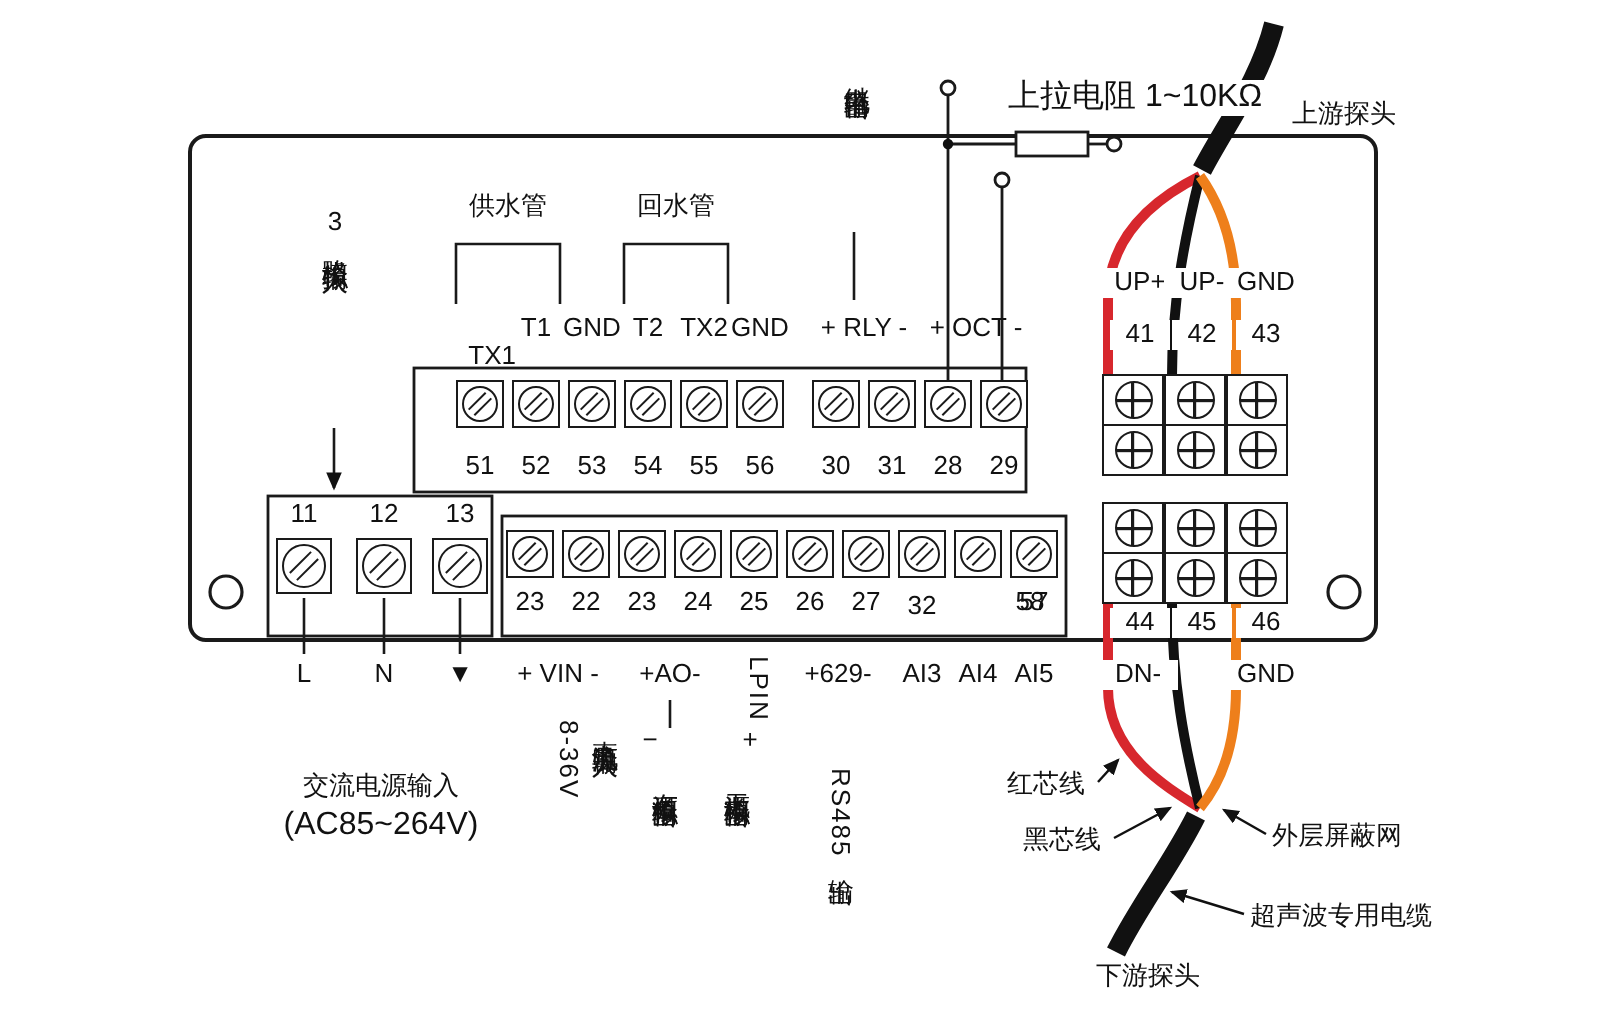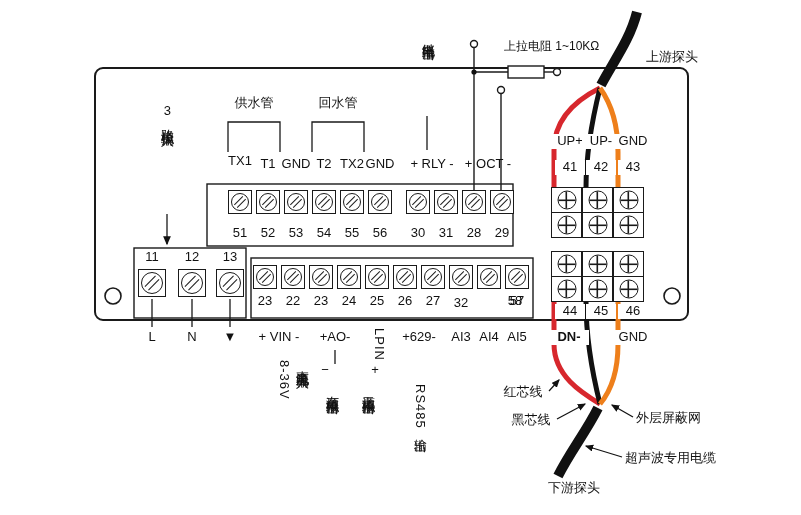--- a/index.html
+++ b/index.html
@@ -16,21 +16,21 @@
   .s28{width:28px;height:28px;}
   .s28::after{width:15px;height:6px;}
   
   .cell{position:absolute;width:31px;height:26px;box-sizing:border-box;border:1.6px solid #1a1a1a;background:#fff;}
   .cell::before{content:"";position:absolute;left:50%;top:50%;width:19px;height:19px;box-sizing:border-box;
     transform:translate(-50%,-50%);border:1.4px solid #1a1a1a;border-radius:50%;}
   .cell::after{content:"";position:absolute;left:50%;top:50%;width:17px;height:17px;transform:translate(-50%,-50%);
     background:linear-gradient(#1a1a1a,#1a1a1a) center/1.6px 17px no-repeat,
                linear-gradient(#1a1a1a,#1a1a1a) center/17px 1.6px no-repeat;}
   .lbl{position:absolute;font-size:13px;line-height:1.15;text-align:center;white-space:nowrap;}
-  .sm{font-size:12px;}
+  .sm{font-size:16px;}
   .b{font-weight:600;}
   .vt{writing-mode:vertical-rl;text-orientation:upright;letter-spacing:1px;}
   .vtm{writing-mode:vertical-rl;text-orientation:mixed;letter-spacing:1px;}
   .wbg{background:#fff;padding:0 1px;}
   .ta-l{text-align:left;}
 </style>
 </head>
 <body>
 
 <div class="stage">
@@ -96,21 +96,21 @@
     </g>
   </svg>
 
   <div class="lbl" style="left:214px;top:96px;width:80px;">供水管</div>
   <div class="lbl" style="left:298px;top:96px;width:80px;">回水管</div>
   <div class="lbl vt wbg" style="left:419px;top:33px;">继电器输出</div>
   <div class="lbl sm ta-l wbg" style="left:503px;top:40px;">上拉电阻 1~10KΩ</div>
   <div class="lbl ta-l" style="left:646px;top:50px;width:80px;">上游探头</div>
   <div class="lbl vt" style="left:159px;top:103px;">3路模拟输入</div>
 
-  <div class="lbl" style="left:222px;top:154px;width:36px;">TX1</div>
+  <div class="lbl" style="left:222px;top:171px;width:36px;text-align:right;">TX1</div>
   <div class="lbl" style="left:250px;top:157px;width:36px;">T1</div>
   <div class="lbl" style="left:278px;top:157px;width:36px;">GND</div>
   <div class="lbl" style="left:306px;top:157px;width:36px;">T2</div>
   <div class="lbl" style="left:334px;top:157px;width:36px;">TX2</div>
   <div class="lbl" style="left:362px;top:157px;width:36px;">GND</div>
   <div class="lbl" style="left:396px;top:157px;width:72px;">+ RLY -</div>
   <div class="lbl" style="left:452px;top:157px;width:72px;">+ OCT -</div>
 
   <div class="screw s24" style="left:228px;top:190px;"></div>
   <div class="screw s24" style="left:256px;top:190px;"></div>
@@ -167,20 +167,22 @@
   <div class="lbl num" style="left:503px;top:294px;width:28px;">57</div>
 
   <div class="lbl" style="left:245px;top:330px;width:68px;">+ VIN -</div>
   <div class="lbl" style="left:305px;top:330px;width:60px;">+AO-</div>
   <div class="lbl vtm" style="left:371px;top:328px;">LPIN</div>
   <div class="lbl" style="left:389px;top:330px;width:60px;">+629-</div>
   <div class="lbl" style="left:443px;top:330px;width:36px;">AI3</div>
   <div class="lbl" style="left:471px;top:330px;width:36px;">AI4</div>
   <div class="lbl" style="left:499px;top:330px;width:36px;">AI5</div>
 
+  <div class="lbl" style="left:118px;top:386px;width:145px;">交流电源输入</div>
+  <div class="lbl sm" style="left:118px;top:404px;width:145px;">(AC85~264V)</div>
   <div class="lbl vtm" style="left:276px;top:360px;">8-36V</div>
   <div class="lbl vt" style="left:294px;top:360px;">直流电源输入</div>
   <div class="lbl" style="left:317px;top:363px;width:16px;">−</div>
   <div class="lbl" style="left:367px;top:363px;width:16px;">+</div>
   <div class="lbl vt" style="left:324px;top:386px;">有源模拟输出</div>
   <div class="lbl vt" style="left:360px;top:386px;">无源模拟输出</div>
   <div class="lbl vtm" style="left:412px;top:384px;">RS485输出</div>
 
   <div class="lbl wbg" style="left:551px;top:134px;width:36px;">UP+</div>
   <div class="lbl wbg" style="left:582px;top:134px;width:36px;">UP-</div>
@@ -198,21 +200,21 @@
   <div class="cell" style="left:551px;top:251px;"></div>
   <div class="cell" style="left:582px;top:251px;"></div>
   <div class="cell" style="left:613px;top:251px;"></div>
   <div class="cell" style="left:551px;top:276px;"></div>
   <div class="cell" style="left:582px;top:276px;"></div>
   <div class="cell" style="left:613px;top:276px;"></div>
   <div class="lbl num wbg" style="left:555px;top:304px;width:28px;">44</div>
   <div class="lbl num wbg" style="left:586px;top:304px;width:28px;">45</div>
   <div class="lbl num wbg" style="left:618px;top:304px;width:28px;">46</div>
   <div class="lbl wbg" style="left:551px;top:330px;width:36px;text-align:center;">DN+</div>
-  <div class="lbl wbg" style="left:550px;top:330px;width:36px;font-weight:bold;">DN-</div>
+  <div class="lbl wbg" style="left:550px;top:330px;width:36px;">DN-</div>
   <div class="lbl wbg" style="left:614px;top:330px;width:36px;">GND</div>
 
   <div class="lbl" style="left:498px;top:385px;width:50px;">红芯线</div>
   <div class="lbl" style="left:506px;top:413px;width:50px;">黑芯线</div>
   <div class="lbl ta-l" style="left:636px;top:411px;width:110px;">外层屏蔽网</div>
   <div class="lbl ta-l" style="left:625px;top:451px;width:130px;">超声波专用电缆</div>
   <div class="lbl" style="left:538px;top:481px;width:72px;">下游探头</div>
 
 </div>
 

